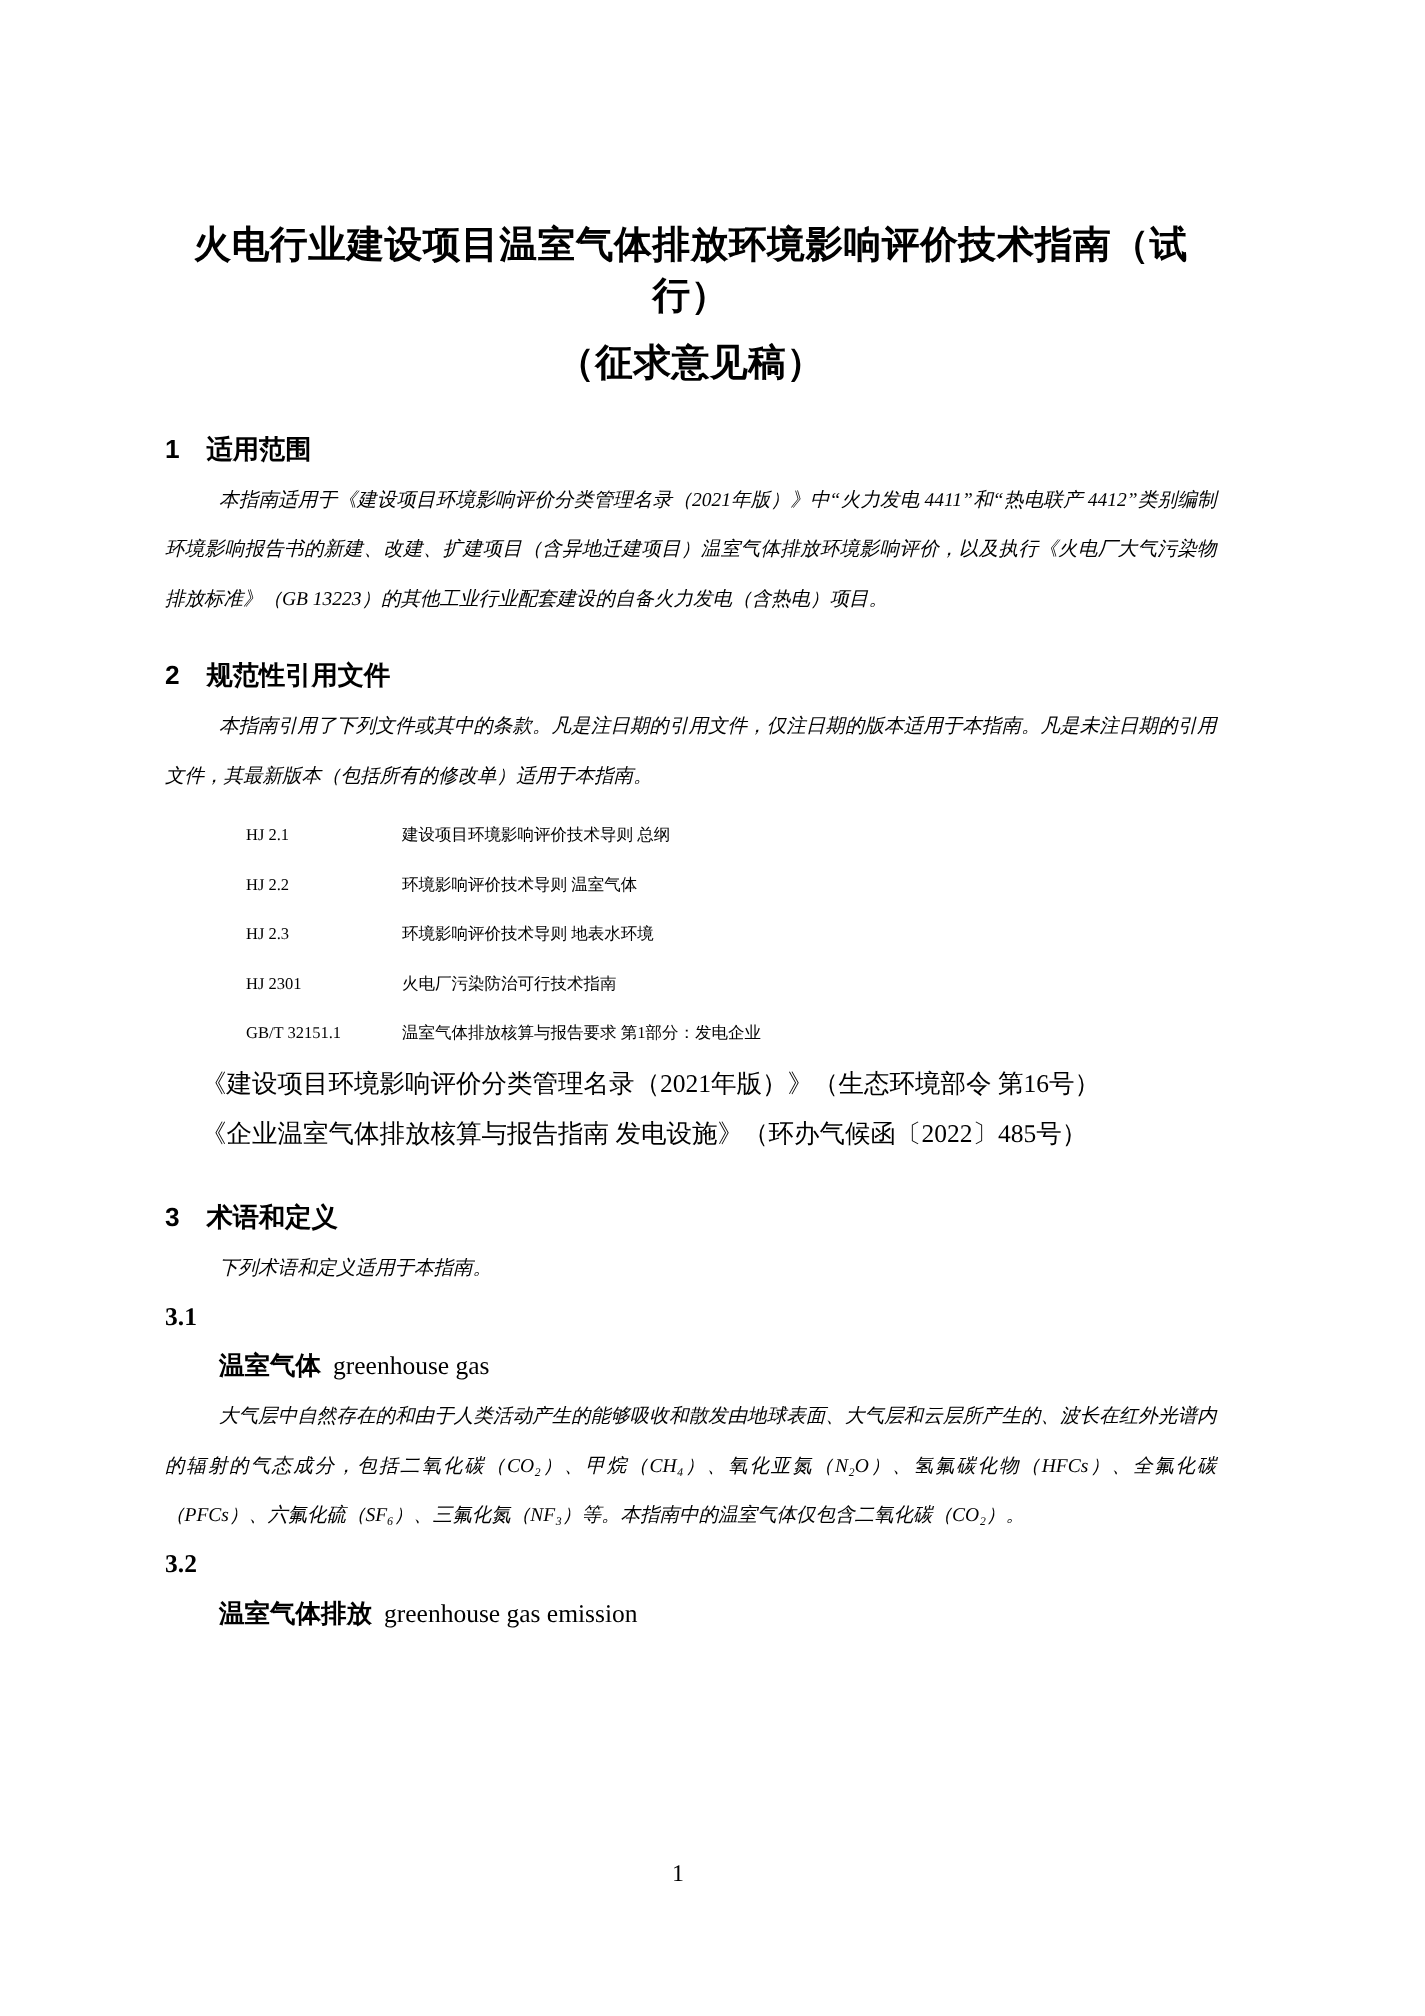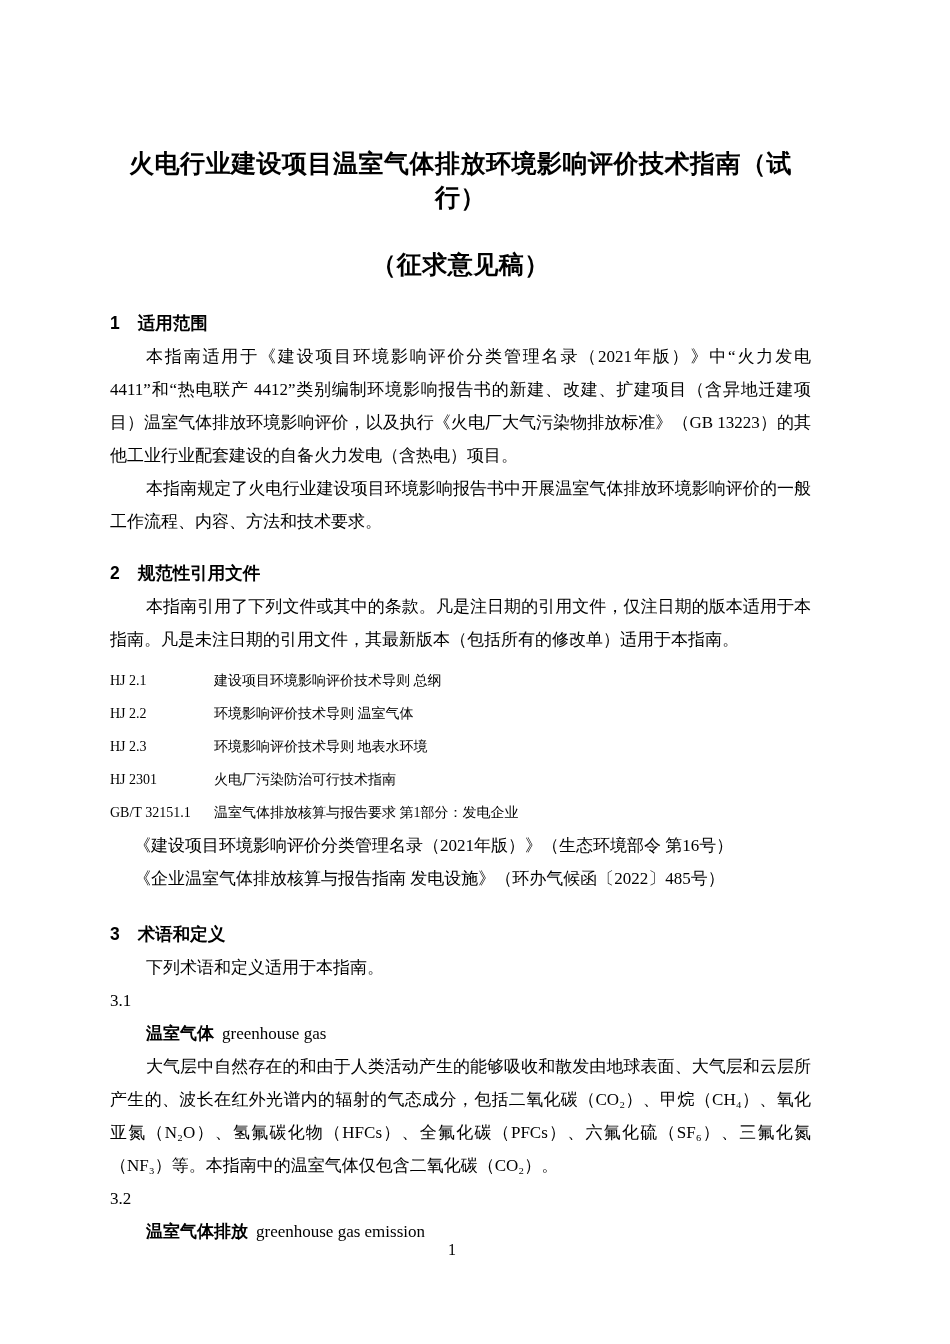--- a/index.html
+++ b/index.html
@@ -15,61 +15,63 @@
 
   .doc-title {
     margin:146px 0 0 0;
     text-align:center;
     font-family:"Liberation Sans","DejaVu Sans",sans-serif;
     font-weight:bold;
     font-size:25px; line-height:34px;
     letter-spacing:0.5px;
   }
   .doc-subtitle {
-    margin:36px 0 0 0;
+    margin:12px 0 0 0;
     text-align:center;
-    font-family:Liberation Mono, monospace;
+    font-family:Liberation Serif, serif;
     font-weight:bold;
     font-size:25px; line-height:34px;
     letter-spacing:0.5px;
   }
 
   .sec-heading {
     display:flex; align-items:baseline;
     font-family:"Liberation Sans","DejaVu Sans",sans-serif;
     font-weight:bold;
     font-size:17.5px; line-height:22px;
     margin:0;
   }
   .sec-heading .num { margin-right:18px; }
   .mt-s1 { margin-top:28px; }
   .mt-s2 { margin-top:24px; }
   .mt-s3 { margin-top:28px; }
 
   .body-text {
     margin:6px 0 0 0;
-    font-size:17px; line-height:33px;
+    font-size:13px; line-height:33px;
     text-align:justify;
+    font-style:italic;
   }
   .body-text.cont { margin-top:0; }
   .indent { text-indent:36px; }
 
   .ref-list { margin:8px 0 0 0; }
   .ref-row {
-    font-size:14px; line-height:33px;
+    margin-left:54px;
+    font-size:11px; line-height:33px;
     white-space:nowrap;
   }
   .ref-row .code { display:inline-block; min-width:104px; white-space:nowrap; }
   .doc-row {
     margin-left:24px;
     font-size:17px; line-height:33px;
     white-space:nowrap;
   }
 
-  .term-number { margin:0; font-size:17px; line-height:33px; }
+  .term-number { margin:0; font-size:17px; line-height:33px;font-weight:bold; }
   .term-name { margin:0 0 0 36px; font-size:17px; line-height:33px; }
   .term-name .zh {
     font-family:"Liberation Sans","DejaVu Sans",sans-serif;
     font-weight:bold;
   }
   .term-name .en { margin-left:8px; }
 
   .page-number {
     position:absolute;
     left:0; right:0; top:1240px;
@@ -84,21 +86,20 @@
   <div class="content">
 
     <h1 class="doc-title">火电行业建设项目温室气体排放环境影响评价技术指南（试行）</h1>
     <h2 class="doc-subtitle">（征求意见稿）</h2>
 
     <div class="sec-heading mt-s1">
       <span class="num">1</span>
       <span class="txt">适用范围</span>
     </div>
     <p class="body-text indent">本指南适用于《建设项目环境影响评价分类管理名录（2021年版）》中“火力发电 4411”和“热电联产 4412”类别编制环境影响报告书的新建、改建、扩建项目（含异地迁建项目）温室气体排放环境影响评价，以及执行《火电厂大气污染物排放标准》（GB 13223）的其他工业行业配套建设的自备火力发电（含热电）项目。</p>
-    <p class="body-text cont indent">本指南规定了火电行业建设项目环境影响报告书中开展温室气体排放环境影响评价的一般工作流程、内容、方法和技术要求。</p>
 
     <div class="sec-heading mt-s2">
       <span class="num">2</span>
       <span class="txt">规范性引用文件</span>
     </div>
     <p class="body-text indent">本指南引用了下列文件或其中的条款。凡是注日期的引用文件，仅注日期的版本适用于本指南。凡是未注日期的引用文件，其最新版本（包括所有的修改单）适用于本指南。</p>
 
     <div class="ref-list">
       <div class="ref-row">
         <span class="code">HJ 2.1</span><span class="title">建设项目环境影响评价技术导则 总纲</span>

